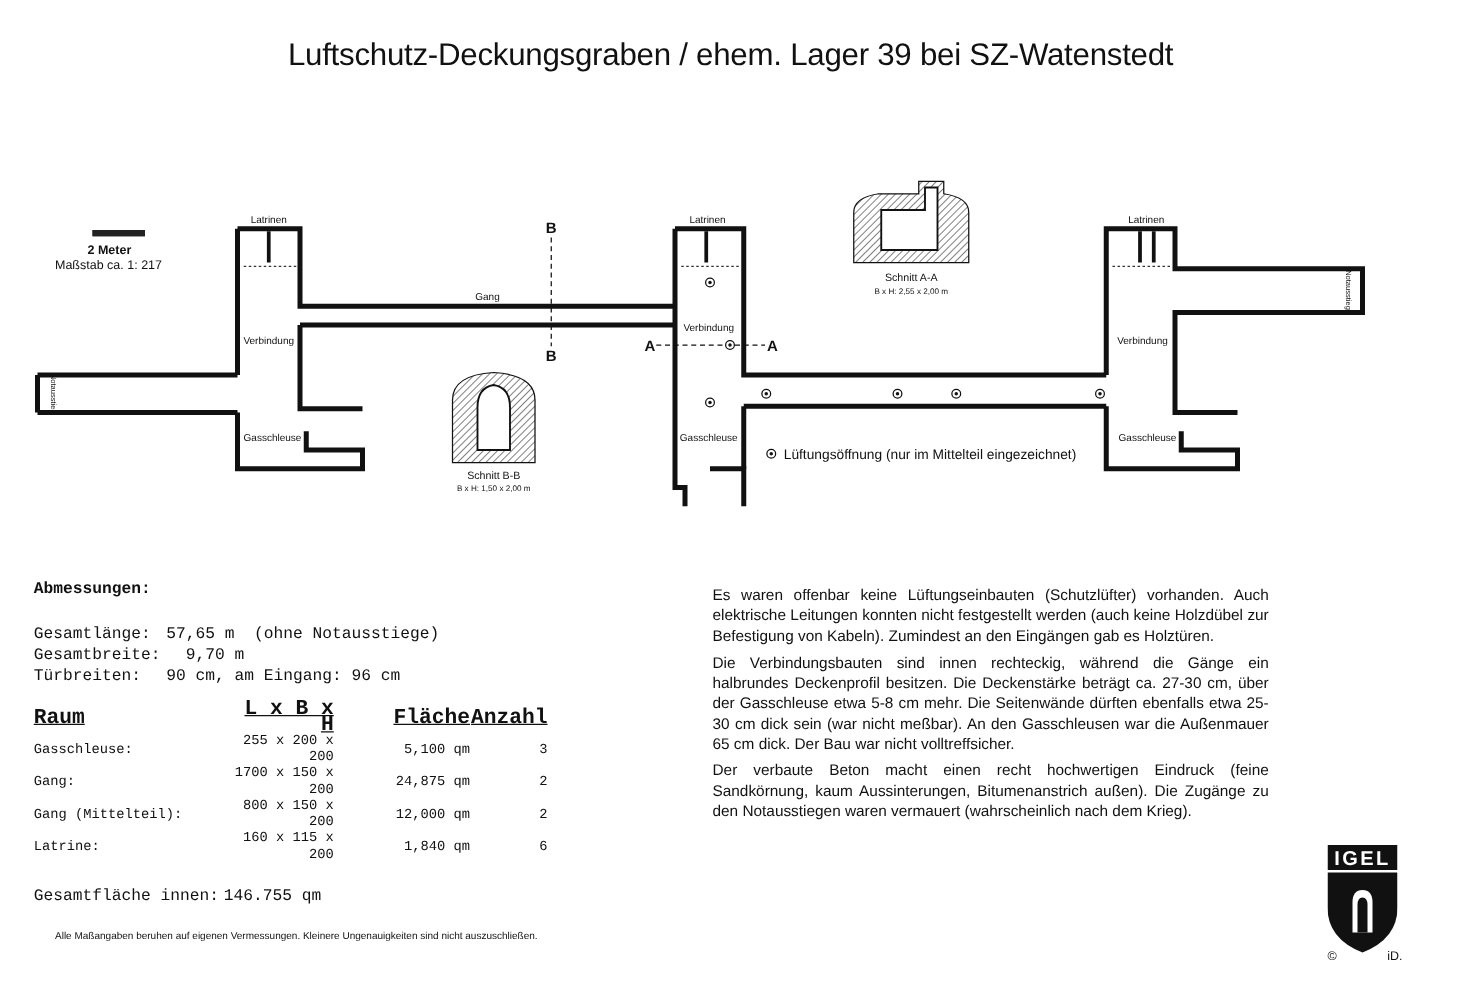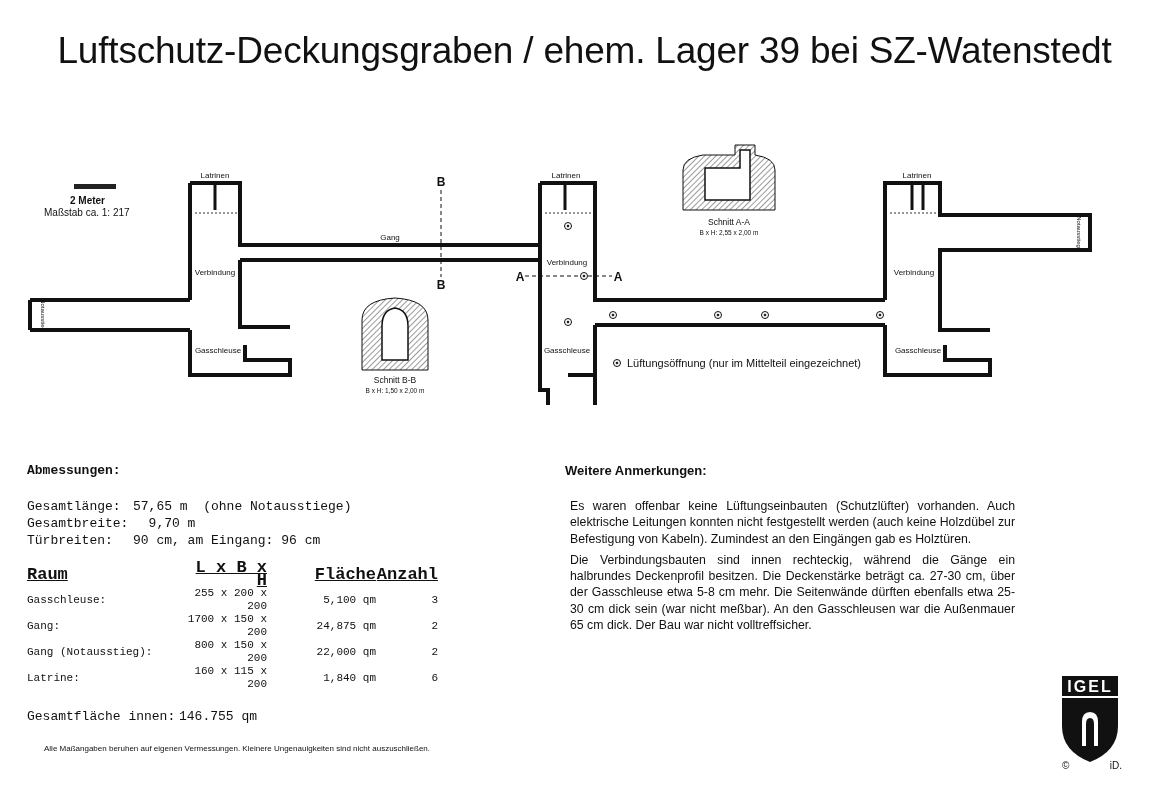--- a/index.html
+++ b/index.html
@@ -1,17 +1,17 @@
 <!DOCTYPE html>
 <html><head>
 <meta charset="utf-8">
 <style>
   html, body { margin:0; padding:0; background:#ffffff; }
   body { width:1169px; height:788px; position:relative; overflow:hidden; font-family:"Liberation Sans", sans-serif; color:#111; }
-  .title { position:absolute; left:0; width:1169px; top:30px; text-align:center; font-size:37px; letter-spacing:-0.2px; }
+  .title { position:absolute; left:0; width:1169px; top:30px; text-align:center; font-size:25px; letter-spacing:-0.2px; }
   svg.plan { position:absolute; left:0; top:0; }
   .lbl { font-family:"Liberation Sans", sans-serif; fill:#111; }
   .scale { position:absolute; left:44px; top:184px; font-size:10px; line-height:12px; }
   .scale .bar { width:40px; height:3px; background:#222; margin-left:30px; margin-bottom:6px; border:1px solid #222; }
   .scale .b1 { font-weight:bold; margin-left:26px; }
   .sec-left { position:absolute; left:27px; top:463px; width:420px; font-size:13px;font-family:Liberation Mono, monospace; }
   .h { font-weight:bold; font-size:13px; margin-bottom:20px; }
   .kv { display:flex; line-height:17px; }
   .kv .k { width:106px; }
   table.rooms { border-collapse:collapse; margin-top:12px; font-size:11px; }
@@ -159,45 +159,45 @@
           <td class="c3">5,100 qm</td>
           <td class="c4">3</td>
         </tr>
     <tr>
           <td class="c1">Gang:</td>
           <td class="c2">1700 x 150 x 200</td>
           <td class="c3">24,875 qm</td>
           <td class="c4">2</td>
         </tr>
     <tr>
-          <td class="c1">Gang (Notausstieg):</td>
+          <td class="c1">Gang (Mittelteil):</td>
           <td class="c2">800 x 150 x 200</td>
-          <td class="c3">22,000 qm</td>
+          <td class="c3">12,000 qm</td>
           <td class="c4">2</td>
         </tr>
     <tr>
           <td class="c1">Latrine:</td>
           <td class="c2">160 x 115 x 200</td>
           <td class="c3">1,840 qm</td>
           <td class="c4">6</td>
         </tr>
   </tbody>
     </table>
   <div class="total">
     <span class="k">Gesamtfläche innen:</span>
     <span>146.755 qm</span>
   </div>
 </div>
 
 <div class="foot">Alle Maßangaben beruhen auf eigenen Vermessungen. Kleinere Ungenauigkeiten sind nicht auszuschließen.</div>
 
 <div class="sec-right">
-  <div class="h">Weitere Anmerkungen:</div>
   <p>Es waren offenbar keine Lüftungseinbauten (Schutzlüfter) vorhanden. Auch elektrische Leitungen konnten nicht festgestellt werden (auch keine Holzdübel zur Befestigung von Kabeln). Zumindest an den Eingängen gab es Holztüren.</p>
   <p>Die Verbindungsbauten sind innen rechteckig, während die Gänge ein halbrundes Deckenprofil besitzen. Die Deckenstärke beträgt ca. 27-30 cm, über der Gasschleuse etwa 5-8 cm mehr. Die Seitenwände dürften ebenfalls etwa 25-30 cm dick sein (war nicht meßbar). An den Gasschleusen war die Außenmauer 65 cm dick. Der Bau war nicht volltreffsicher.</p>
+  <p>Der verbaute Beton macht einen recht hochwertigen Eindruck (feine Sandkörnung, kaum Aussinterungen, Bitumenanstrich außen). Die Zugänge zu den Notausstiegen waren vermauert (wahrscheinlich nach dem Krieg).</p>
 </div>
 
 <svg class="logo" viewBox="0 0 56 88" xmlns="http://www.w3.org/2000/svg">
   <rect x="0" y="0" width="56" height="20" fill="#111"></rect>
   <text x="28" y="16" font-size="16" font-weight="bold" fill="#fff" text-anchor="middle" font-family="Liberation Sans, sans-serif" letter-spacing="2">IGEL</text>
   <path d="M0,22 L56,22 L56,50 Q56,75 28,86 Q0,75 0,50 Z" fill="#111"></path>
   <path d="M20,70 L20,46 Q20,36 28,36 Q36,36 36,46 L36,70 Z" fill="#fff"></path>
   <path d="M24,70 L24,48 Q24,42 28,42 Q32,42 32,48 L32,70 Z" fill="#111"></path>
 </svg>
 <div class="copy">

